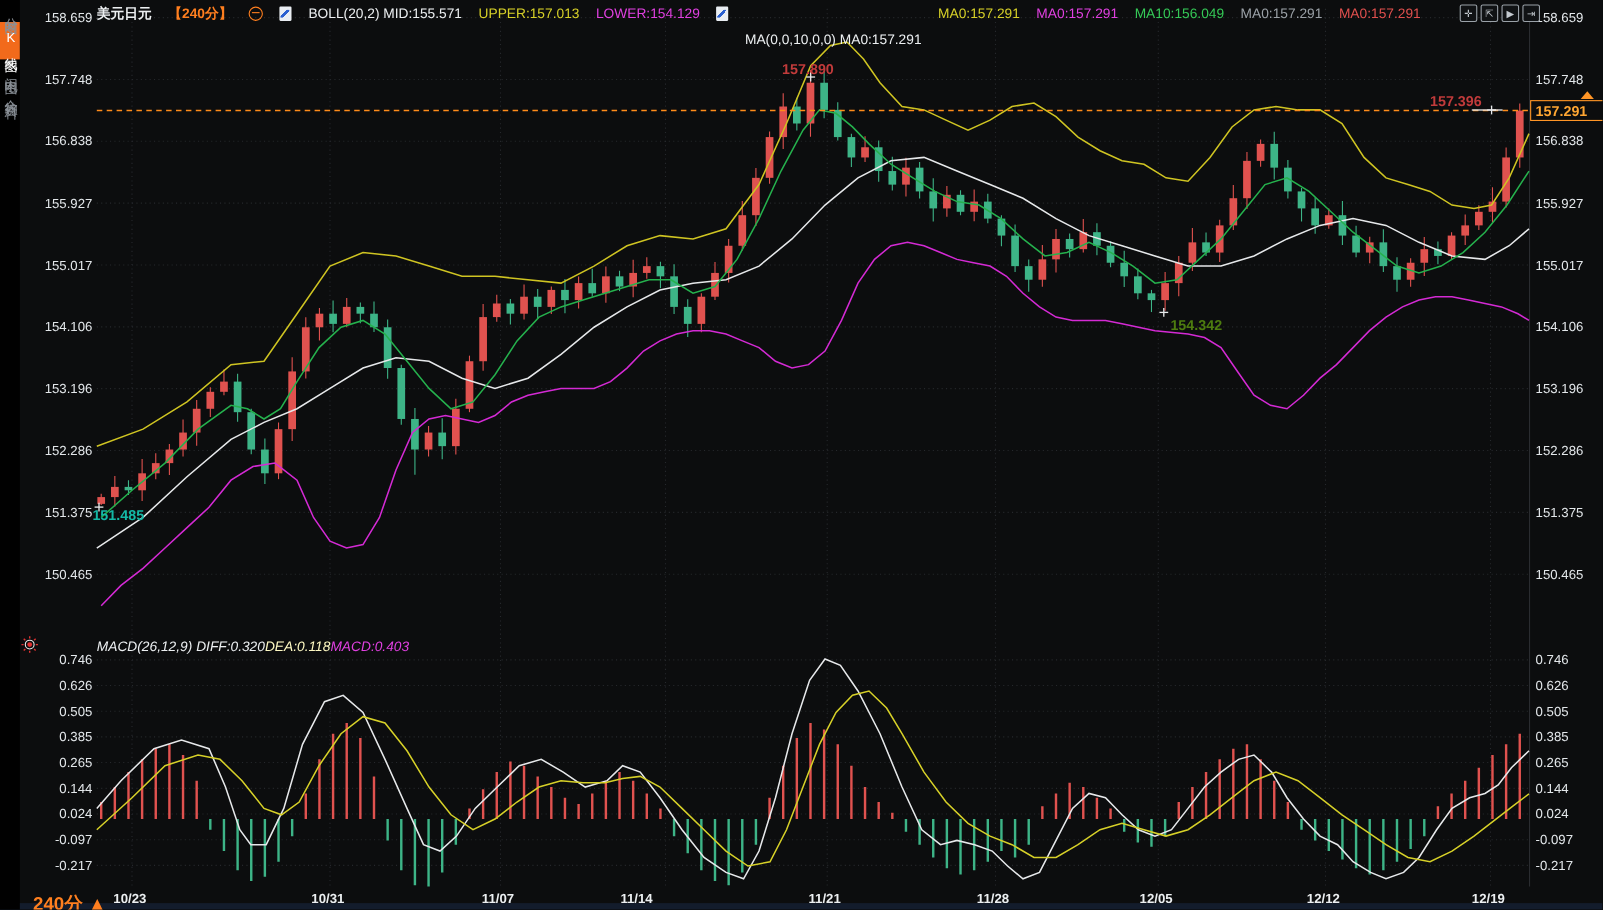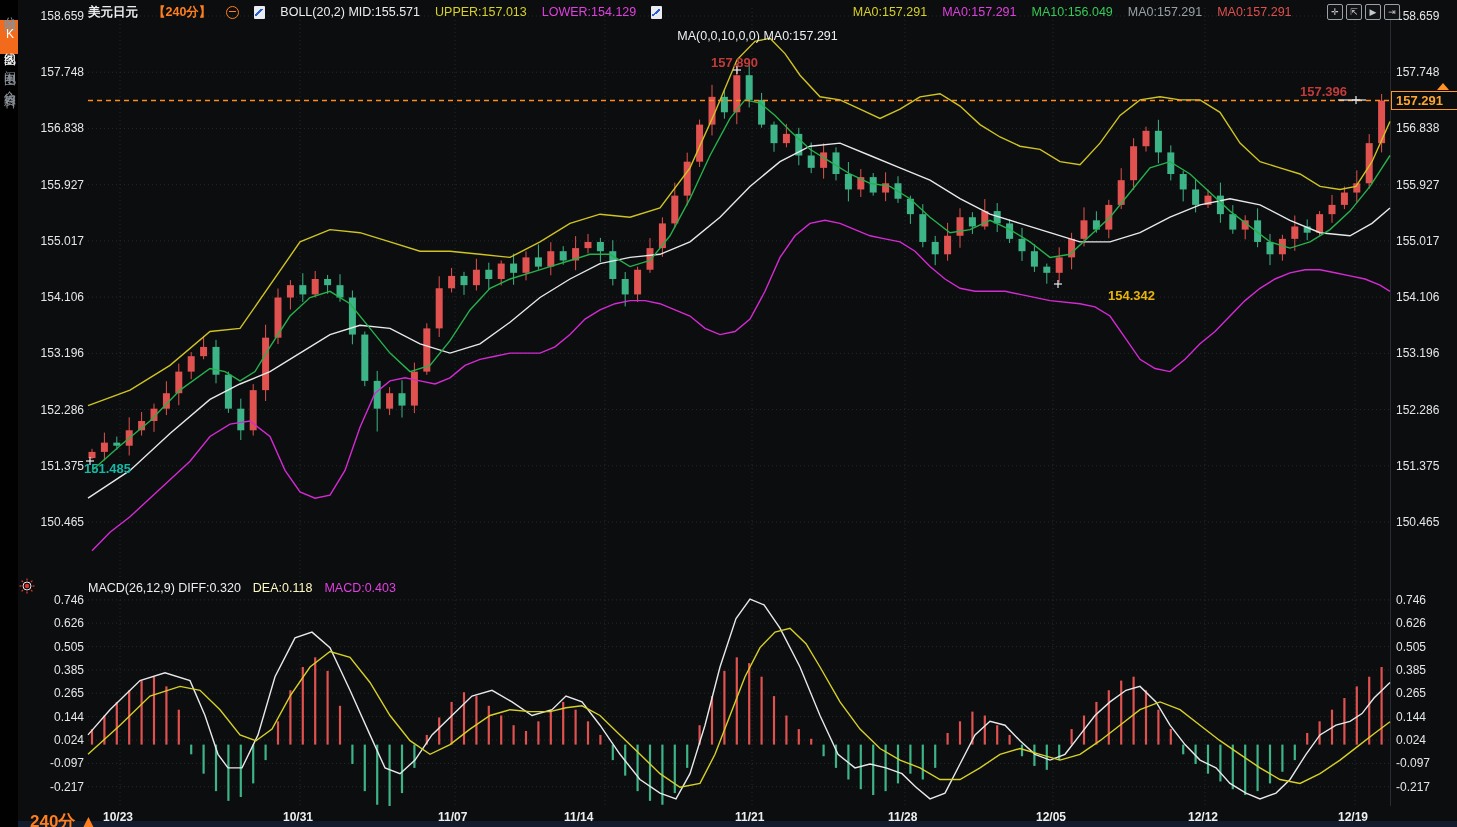--- a/index.html
+++ b/index.html
@@ -29,21 +29,21 @@
   .yl.right{left:1396px;text-align:left;}
   .datelabel{position:absolute;top:810px;font-size:12px;font-weight:bold;color:#eceff1;}
   
   .anno{position:absolute;font-size:13px;font-weight:bold;z-index:8;}
   
   #pricebox{position:absolute;left:1391px;width:63px;height:17px;border:1px solid #ff9526;background:#0c0d0e;
             color:#ffa632;font-size:13px;font-weight:bold;line-height:17px;padding-left:4px;z-index:9;}
   #pricemarker{position:absolute;left:1437px;width:0;height:0;z-index:9;
       border-left:6px solid transparent;border-right:6px solid transparent;border-bottom:7px solid #ff9526;}
   
-  #macdbar{position:absolute;left:88px;top:581px;display:flex;gap:12px;font-size:12.5px;z-index:8;white-space:nowrap;}
+  #macdbar{position:absolute;left:88px;top:581px;display:flex;gap:0;font-size:12.5px;z-index:8;white-space:nowrap;font-style:italic;}
   
   #intervalTag{position:absolute;left:30px;top:810px;color:#ff7f1f;font-size:17px;font-weight:bold;z-index:8;}
   #watermark{position:absolute;right:26px;top:770px;font-size:36px;color:#aeb4bb;opacity:.85;
              letter-spacing:3px;z-index:7;font-weight:normal;}
   #bottomstrip{position:absolute;left:0;top:821px;width:1457px;height:6px;background:#131c2c;z-index:6;}
   #recicon{position:absolute;left:19px;top:578px;z-index:31;}
   svg{position:absolute;left:0;top:0;}
 </style>
 </head>
 <body>
@@ -529,21 +529,21 @@
       <div class="datelabel" style="left: 564px;">11/14</div>
       <div class="datelabel" style="left: 735px;">11/21</div>
       <div class="datelabel" style="left: 888px;">11/28</div>
       <div class="datelabel" style="left: 1036px;">12/05</div>
       <div class="datelabel" style="left: 1188px;">12/12</div>
       <div class="datelabel" style="left: 1338px;">12/19</div>
     </div>
   <div id="annos">
       <div class="anno" style="color: rgb(194, 59, 59); left: 711px; top: 55px;">157.890</div>
       <div class="anno" style="color: rgb(194, 59, 59); left: 1300px; top: 84px;">157.396</div>
-      <div class="anno" style="color: #eab308; left: 1064px; top: 288px; margin-left: 44px;">154.342</div>
+      <div class="anno" style="color: #4d7c0f; left: 1064px; top: 288px;">154.342</div>
       <div class="anno" style="color: #14b8a6; left: 84px; top: 461px;">151.485</div>
     </div>
 
   <div id="pricebox" style="top: 91.474px;">157.291</div>
   <div id="pricemarker" style="top: 83.474px;"></div>
 
   <div id="macdbar">
       <span style="color: rgb(236, 239, 241);">MACD(26,12,9) DIFF:0.320</span>
       <span style="color: #fef9c3;">DEA:0.118</span>
       <span style="color: rgb(224, 64, 224);">MACD:0.403</span>

